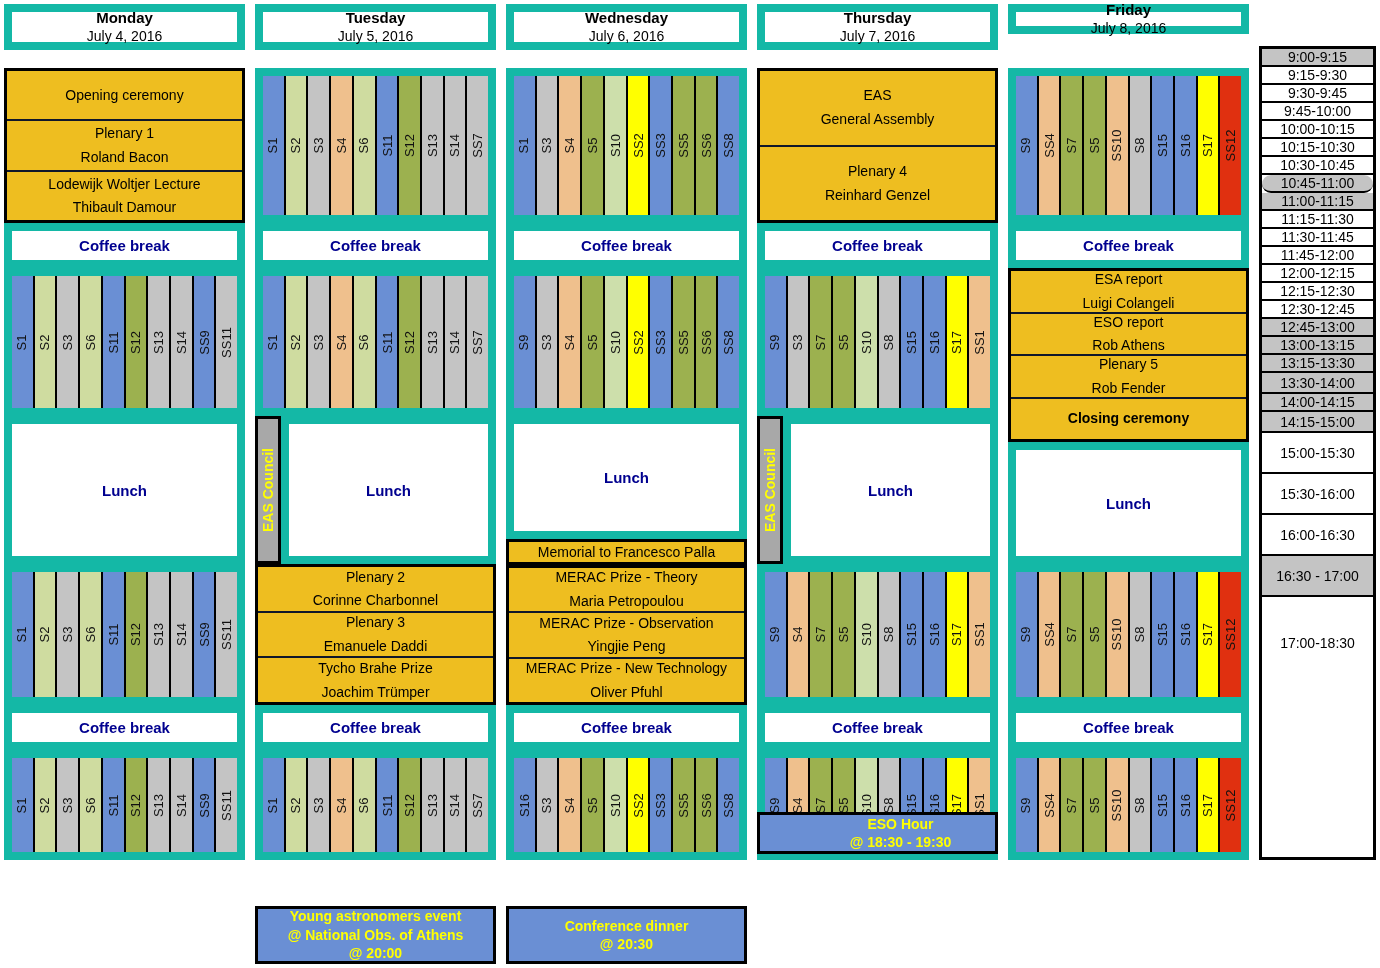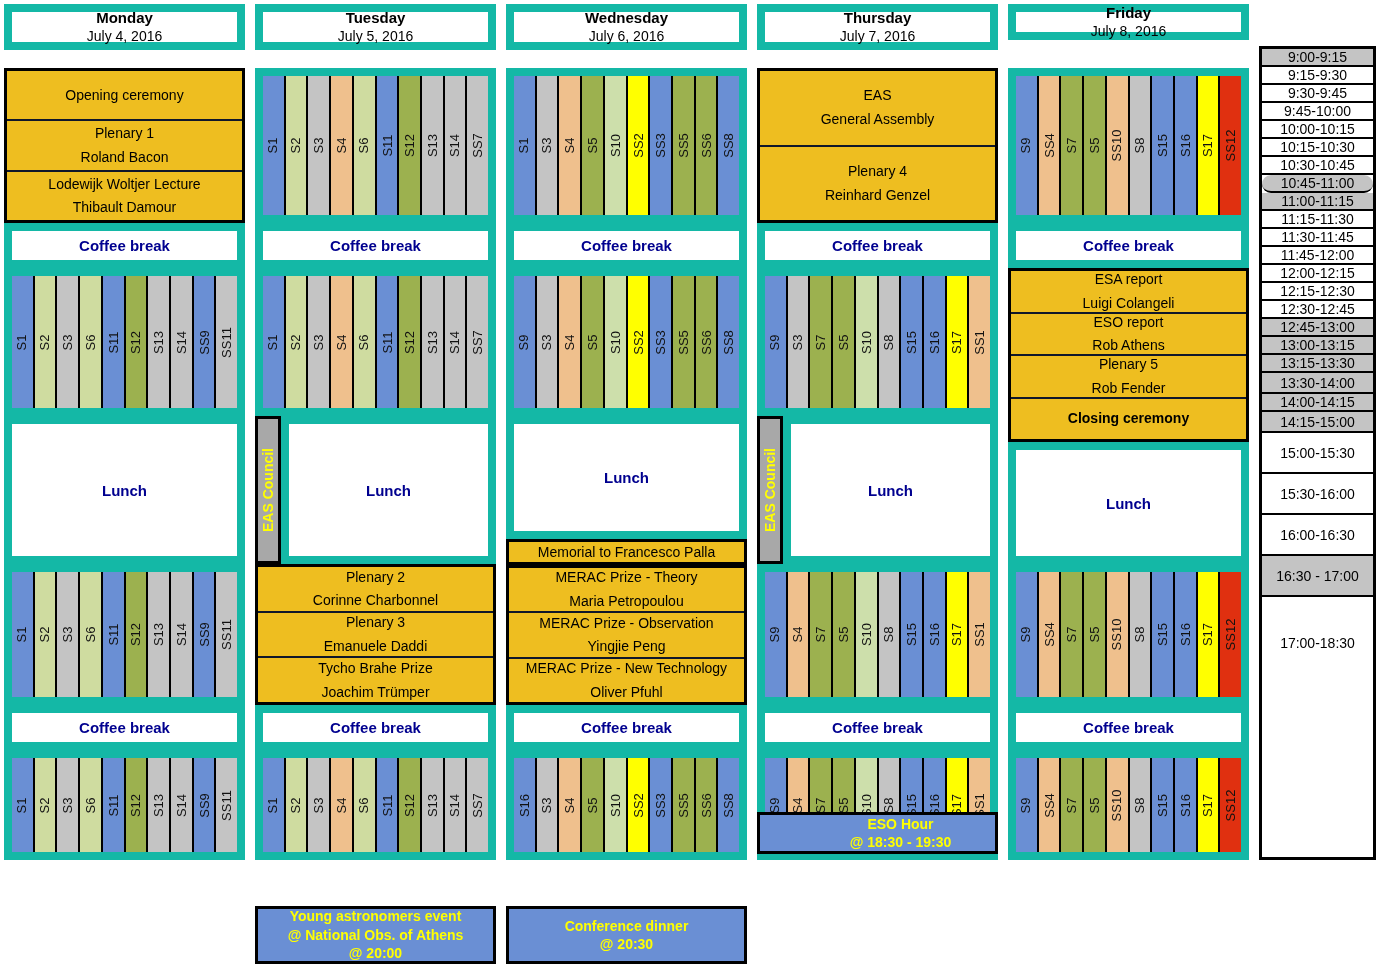--- a/index.html
+++ b/index.html
@@ -89,21 +89,21 @@
       <div class="daydate">July 5, 2016</div>
     </div>
     <div class="box hdr" style="left: 506px; top: 4px; width: 241px; height: 46px;">
       <div class="dayname">Wednesday</div>
       <div class="daydate">July 6, 2016</div>
     </div>
     <div class="box hdr" style="left: 757px; top: 4px; width: 241px; height: 46px;">
       <div class="dayname">Thursday</div>
       <div class="daydate">July 7, 2016</div>
     </div>
-    <div class="box hdr" style="left: 1008px; top: 4px; width: 241px; height: 36px;">
+    <div class="box hdr" style="left: 1008px; top: 4px; width: 241px; height: 30px;">
       <div class="dayname">Friday</div>
       <div class="daydate">July 8, 2016</div>
     </div>
     <div class="goldbox" style="left: 4px; top: 68px; width: 241px; height: 155px;">
       <div class="grow">
         <div>Opening ceremony</div>
       </div>
       <div class="grow two">
         <div>Plenary 1</div>
         <div>Roland Bacon</div>

